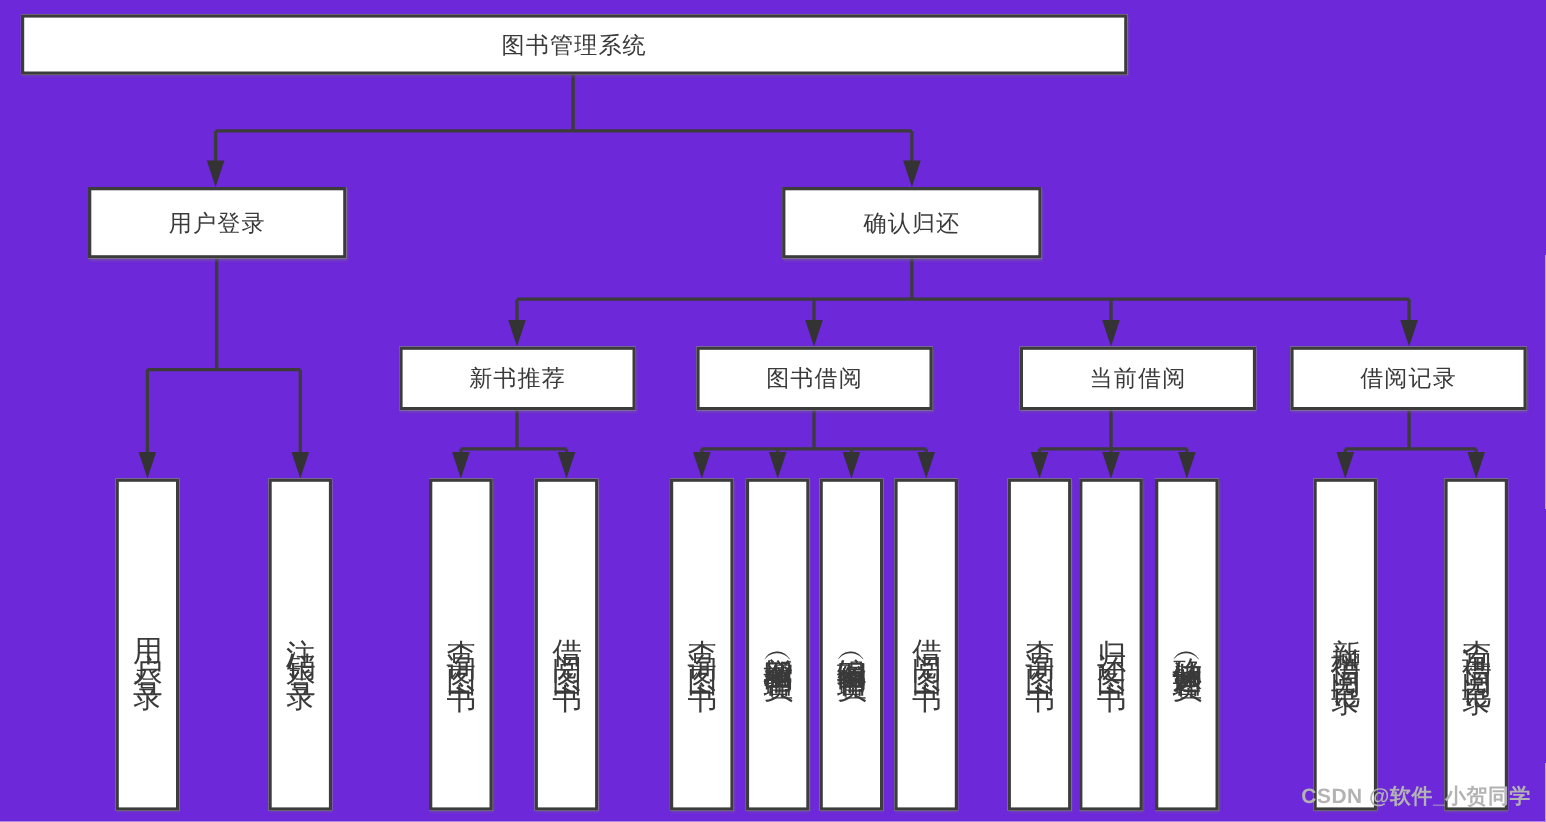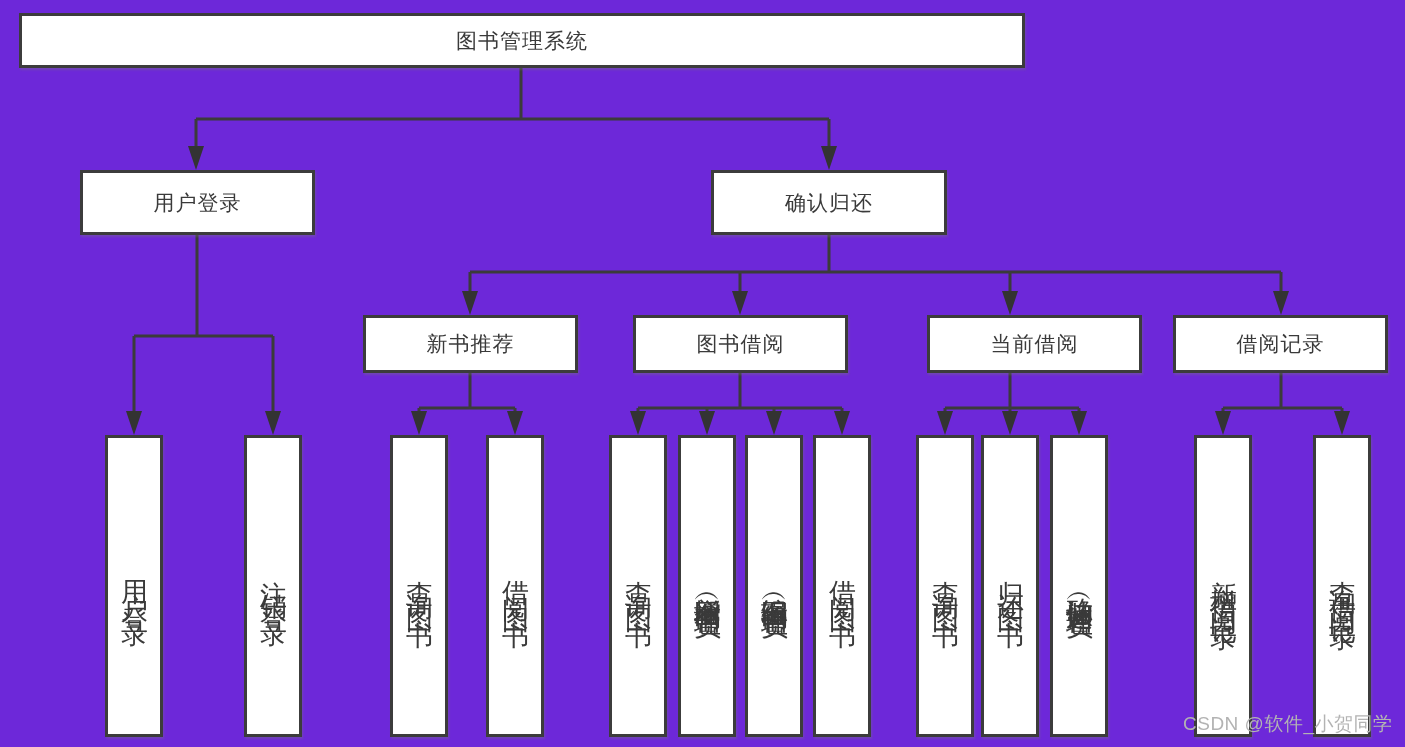--- a/index.html
+++ b/index.html
@@ -36,20 +36,21 @@
   .ls-med span{letter-spacing:0.33em;}
   .ls-tight span{letter-spacing:0.08em;}
   .watermark{
     position:absolute;
     left:1183px;top:711px;
     font-size:19px;
     color:#b3b3b3;
     letter-spacing:0.5px;
     z-index:5;
     white-space:nowrap;
+    font-weight:bold;
   }
 </style>
 </head>
 <body>
 
 <div class="canvas">
 
   <svg class="connectors" viewBox="0 0 1405 747" xmlns="http://www.w3.org/2000/svg">
 
     <path d="M521,68 V119 M196,119 H829 M196,119 V148 M829,119 V148"></path>

